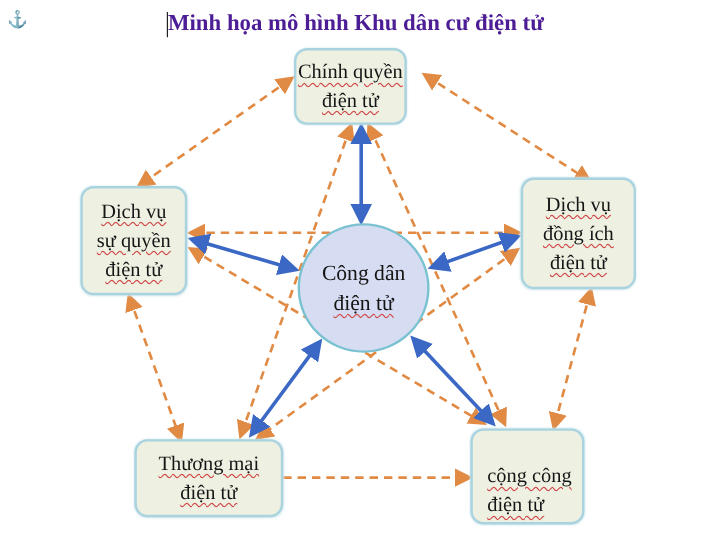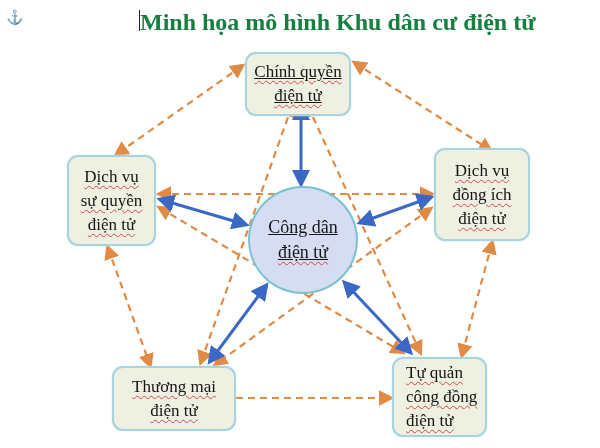--- a/index.html
+++ b/index.html
@@ -1,29 +1,29 @@
 <!DOCTYPE html>
 <html><head>
 <meta charset="utf-8">
 <style>
   html, body { margin: 0; padding: 0; }
   body { width: 600px; height: 448px; background: #ffffff; position: relative; overflow: hidden;
          font-family: "Liberation Serif", "DejaVu Serif", serif; }
   .anchor { position: absolute; left: 6px; top: 10px; width: 14px; height: 16px; color: #3d6fb0; font-size: 14px; line-height: 16px; }
-  .title { position: absolute; left: 140px; top: 9px; font-size: 24px; font-weight: bold; color: #15803d; white-space: nowrap; }
+  .title { position: absolute; left: 140px; top: 9px; font-size: 19px; font-weight: bold; color: #4c1d95; white-space: nowrap; }
   .caret { position: absolute; left: 139px; top: 10px; width: 1px; height: 21px; background: #222; }
   svg.links { position: absolute; left: 0; top: 0; }
   .box { position: absolute; box-sizing: border-box; background: #eef0e2; border: 2px solid #a9d3de;
          border-radius: 11px; display: flex; align-items: center; justify-content: center; text-align: center;
          font-size: 17px; line-height: 24px; color: #151515; box-shadow: 0 0 2px #cfe6ec; }
   .box span { text-decoration: underline wavy #d24a4a; text-decoration-thickness: 1px; text-underline-offset: 3px; }
   .circle { position: absolute; box-sizing: border-box; left: 248px; top: 186px; width: 110px; height: 108px;
             border-radius: 50%; background: #d6dcf1; border: 2px solid #7ac2d1;
             display: flex; align-items: center; justify-content: center; text-align: center;
-            font-size: 18px; line-height: 25px; color: #151515; text-decoration: underline; }
+            font-size: 18px; line-height: 25px; color: #151515; }
   .circle span.u { text-decoration: underline wavy #d24a4a; text-decoration-thickness: 1px; text-underline-offset: 3px; }
 </style>
 </head>
 <body>
 
 <div class="anchor">⚓</div>
 <div class="caret"></div>
 <div class="title">Minh họa mô hình Khu dân cư điện tử</div>
 
 <svg class="links" width="600" height="448">
@@ -51,35 +51,35 @@
   </g>
   <g stroke="#3a68c4" stroke-width="3" fill="none">
     <line x1="301" y1="182" x2="301" y2="108" marker-start="url(#ba)" marker-end="url(#ba)"></line>
     <line x1="244" y1="224" x2="162" y2="200" marker-start="url(#ba)" marker-end="url(#ba)"></line>
     <line x1="362" y1="222" x2="429" y2="198" marker-start="url(#ba)" marker-end="url(#ba)"></line>
     <line x1="265" y1="287" x2="211" y2="360" marker-start="url(#ba)" marker-end="url(#ba)"></line>
     <line x1="346" y1="284" x2="409" y2="351" marker-start="url(#ba)" marker-end="url(#ba)"></line>
   </g>
 </svg>
 
-<div class="box" style="left:245px;top:52px;width:106px;height:64px;text-decoration:underline;">
+<div class="box" style="left:245px;top:40px;width:94px;height:64px;">
   <div><span>Chính quyền</span><br><span>điện tử</span></div>
 </div>
 
 <div class="box" style="left:67px;top:155px;width:89px;height:91px;">
   <div><span>Dịch vụ</span><br><span>sự quyền</span><br><span>điện tử</span></div>
 </div>
 
 <div class="box" style="left:434px;top:148px;width:96px;height:93px;">
   <div><span>Dịch vụ</span><br><span>đồng ích</span><br><span>điện tử</span></div>
 </div>
 
 <div class="box" style="left:112px;top:366px;width:124px;height:65px;">
   <div><span>Thương mại</span><br><span>điện tử</span></div>
 </div>
 
 <div class="box" style="left:392px;top:357px;width:95px;height:80px;justify-content:flex-start;padding-left:12px;text-align:left;">
-  <div><span>Tự quản</span><br><span>công đồng</span><br><span>điện tử</span></div>
+  <div><br><span>cộng công</span><br><span>điện tử</span></div>
 </div>
 
 <div class="circle">
   <div><span>Công dân</span><br><span class="u">điện tử</span></div>
 </div>
 
 </body></html>

